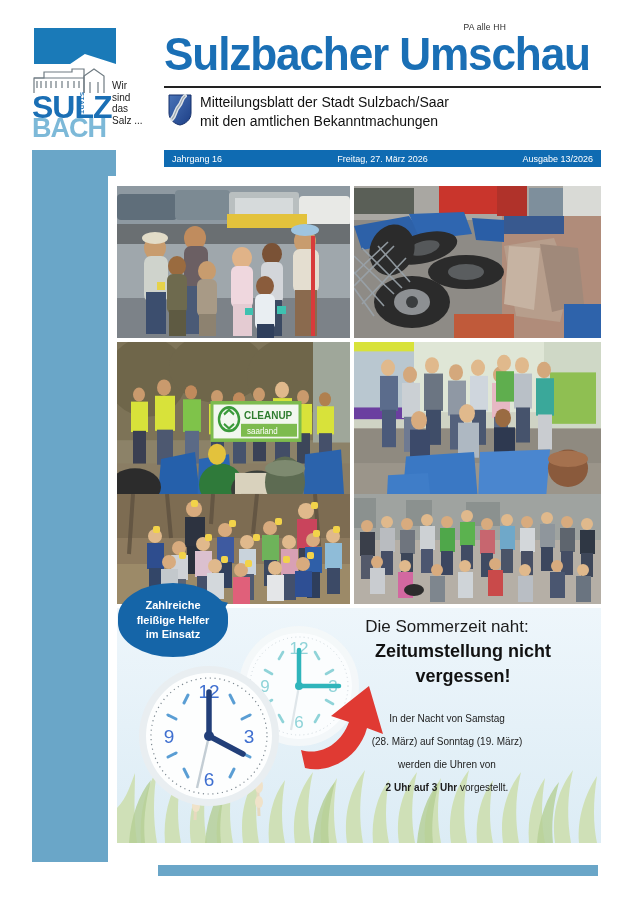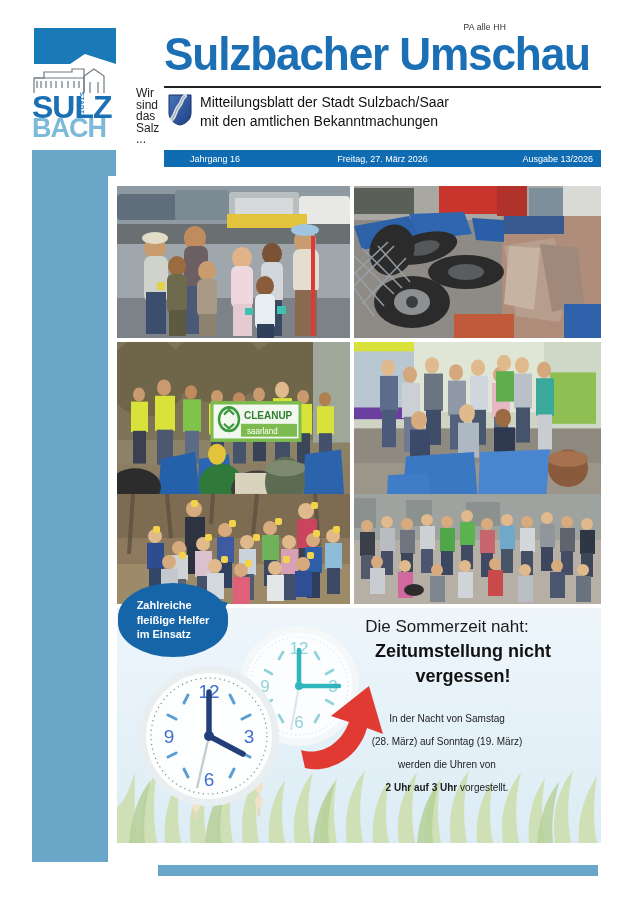--- a/index.html
+++ b/index.html
@@ -22,59 +22,59 @@
              background:#1a7ab8;
              clip-path:polygon(0 0,100% 0,100% 100%,62% 72%,44% 100%,0 100%);}
   .logo-house{position:absolute;left:8px;top:36px;width:84px;height:30px;}
   .logo-house svg{display:block;}
   .logo-sulz{position:absolute;left:8px;top:63px;font-size:32px;font-weight:bold;
              letter-spacing:-1px;color:#1a6fb5;line-height:1;}
   .logo-bach{position:absolute;left:8px;top:87px;font-size:27px;font-weight:bold;
              letter-spacing:-1px;color:#7db9d8;line-height:1;}
   .logo-stadt{position:absolute;left:55px;top:64px;font-size:6px;font-weight:bold;
               color:#1a6fb5;writing-mode:vertical-rl;letter-spacing:.5px;}
-  .logo-claim{position:absolute;left:88px;top:60px;width:34px;font-size:12px;
-              line-height:11.5px;color:#222;margin-left:24px;}
+  .logo-claim{position:absolute;left:88px;top:52px;width:34px;font-size:10px;
+              line-height:11.5px;color:#222;}
   .logo-foot{position:absolute;left:10px;top:122px;width:82px;height:26px;
              background:#6aa6c8;}
 
   
   .paper-title{position:absolute;left:164px;top:28px;font-size:46px;
                font-weight:bold;color:#1a6fb5;letter-spacing:-1.2px;
                line-height:52px;white-space:nowrap;
                transform:scaleX(.96);transform-origin:left center;}
 
   .title-rule{position:absolute;left:164px;top:86px;width:437px;height:1.5px;
               background:#222;}
 
   .crest{position:absolute;left:168px;top:94px;width:24px;height:32px;}
 
   .subtitle{position:absolute;left:200px;top:93px;font-size:14px;
             line-height:19px;color:#111;}
 
   .info-bar{position:absolute;left:164px;top:150px;width:437px;height:17px;
             background:#0f6bb2;color:#fff;font-size:9px;}
   .info-bar span{position:absolute;top:4px;}
-  .ib-left{left:26px;}
+  .ib-left{left:8px;}
   .ib-mid{left:0;width:437px;text-align:center;}
   .ib-right{right:8px;}
 
   
   .grid{position:absolute;left:117px;top:186px;width:484px;height:418px;}
   .ph{position:absolute;overflow:hidden;background:#c9d3d8;}
   .r1{top:0;height:152px;} .r2{top:156px;height:173px;} .r3{top:308px;height:110px;}
   .cL{left:0;width:233px;} .cR{left:237px;width:247px;}
   .ph svg{display:block;width:100%;height:100%;}
 
   
   .bubble{position:absolute;left:118px;top:583px;width:110px;height:74px;
           background:#1565a8;border-radius:50%/46%;z-index:6;
           display:flex;align-items:center;justify-content:center;}
   .bubble-txt{color:#fff;font-size:11px;font-weight:bold;line-height:14.5px;
-              }
+              text-align:center;}
   .bubble-tail{position:absolute;left:214px;top:596px;width:0;height:0;z-index:5;
                border-left:15px solid #1565a8;
                border-top:9px solid transparent;
                border-bottom:13px solid transparent;
                transform:rotate(-18deg);}
 
   
   .panel{position:absolute;left:117px;top:608px;width:484px;height:235px;
          overflow:hidden;background:linear-gradient(#eef6fb 0%,#e6f1f8 55%,#eef4ea 100%);}
   .panel svg.bg{position:absolute;left:0;top:0;width:484px;height:235px;}

